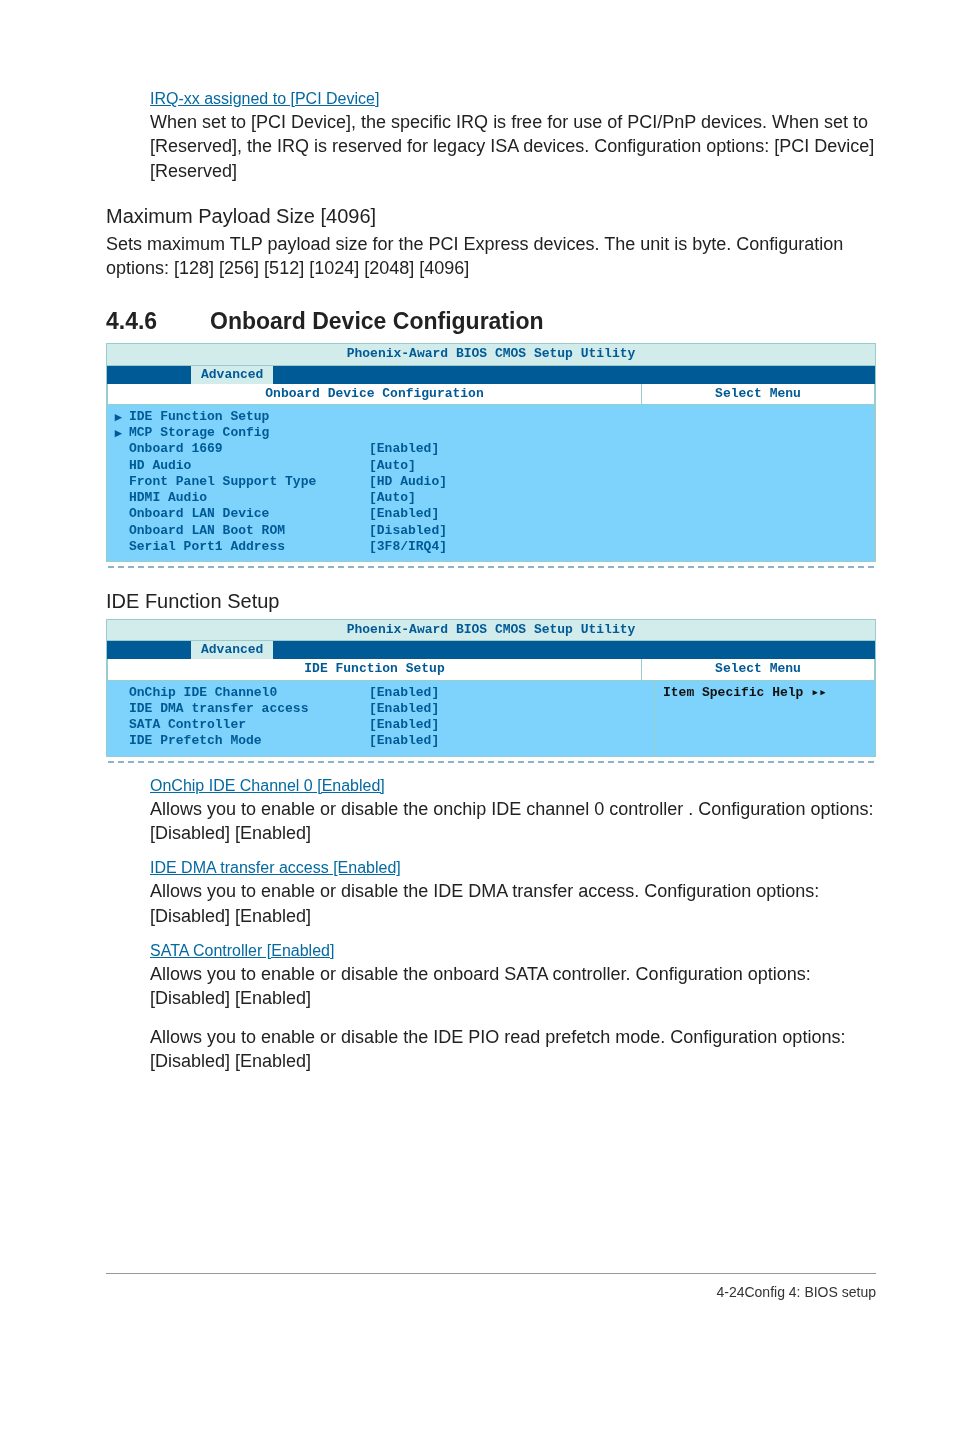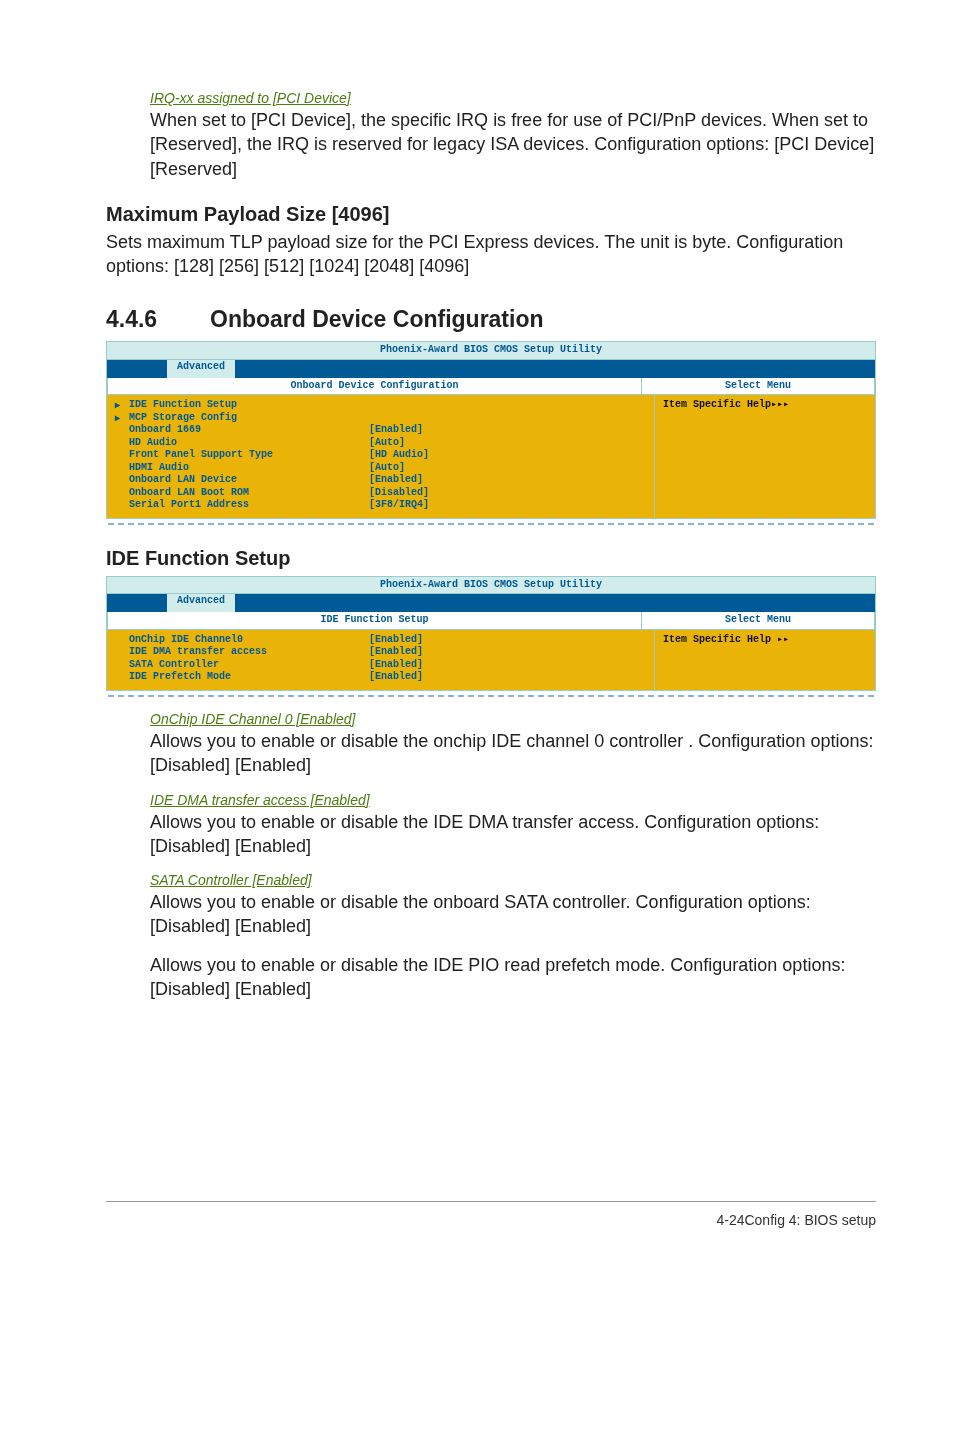--- a/index.html
+++ b/index.html
@@ -11,67 +11,67 @@
     width: 954px;
   }
   .page {
     padding: 90px 78px 40px 106px;
     box-sizing: border-box;
   }
   .indent-block {
     margin-left: 44px;
   }
   .link-heading {
-    color: #4d7c0f;
+    color: #0369a1;
     text-decoration: underline;
-    font-style: italic;
-    font-size: 14px;
+    font-size: 16px;
     margin: 0 0 2px 0;
   }
   .body-text {
     font-size: 18px;
     line-height: 1.35;
     margin: 0 0 14px 0;
   }
   .h3 {
     font-size: 20px;
-    font-weight: bold;
+    font-weight: normal;
     margin: 22px 0 4px 0;
   }
   .h2 {
     font-size: 23px;
     font-weight: bold;
     margin: 28px 0 8px 0;
   }
   .h2 .num {
     display: inline-block;
     width: 104px;
   }
   
   .bios {
     font-family: "Courier New", monospace;
-    font-size: 10px;
+    font-size: 13px;
     border: 1px solid #9cc;
-    background: #eab308;
+    background: #7dd3fc;
     margin: 6px 0 4px 0;
     line-height: 1.25;
   }
   .bios-title {
     background: rgb(210,235,235);
     color: rgb(0,90,150);
     text-align: center;
     font-weight: bold;
     padding: 2px 0;
     border-bottom: 1px solid #9cc;
   }
   .tab-row {
     background: rgb(0,90,150);
     height: 18px;
     display: flex;
     align-items: stretch;
+    padding-left: 24px;
   }
   .tab-row .spacer {
     width: 60px;
   }
   .tab-row .tab {
     background: rgb(210,235,235);
     color: rgb(0,90,150);
     font-weight: bold;
     padding: 1px 10px;
   }
@@ -217,21 +217,20 @@
             <span class="col-arrow"></span>
             <span class="col-label">Onboard LAN Boot ROM</span>
             <span class="col-value">[Disabled]</span>
           </div>
         <div class="row">
             <span class="col-arrow"></span>
             <span class="col-label">Serial Port1 Address</span>
             <span class="col-value">[3F8/IRQ4]</span>
           </div>
       </div>
-      <div class="content-right">Item Specific Help▸▸▸</div>
     </div>
   </div>
   <hr class="dashed-line">
 
   <p class="h3">IDE Function Setup</p>
 
   <div class="bios">
     <div class="bios-title">Phoenix-Award BIOS CMOS Setup Utility</div>
     <div class="tab-row">
       <div class="spacer"></div>

